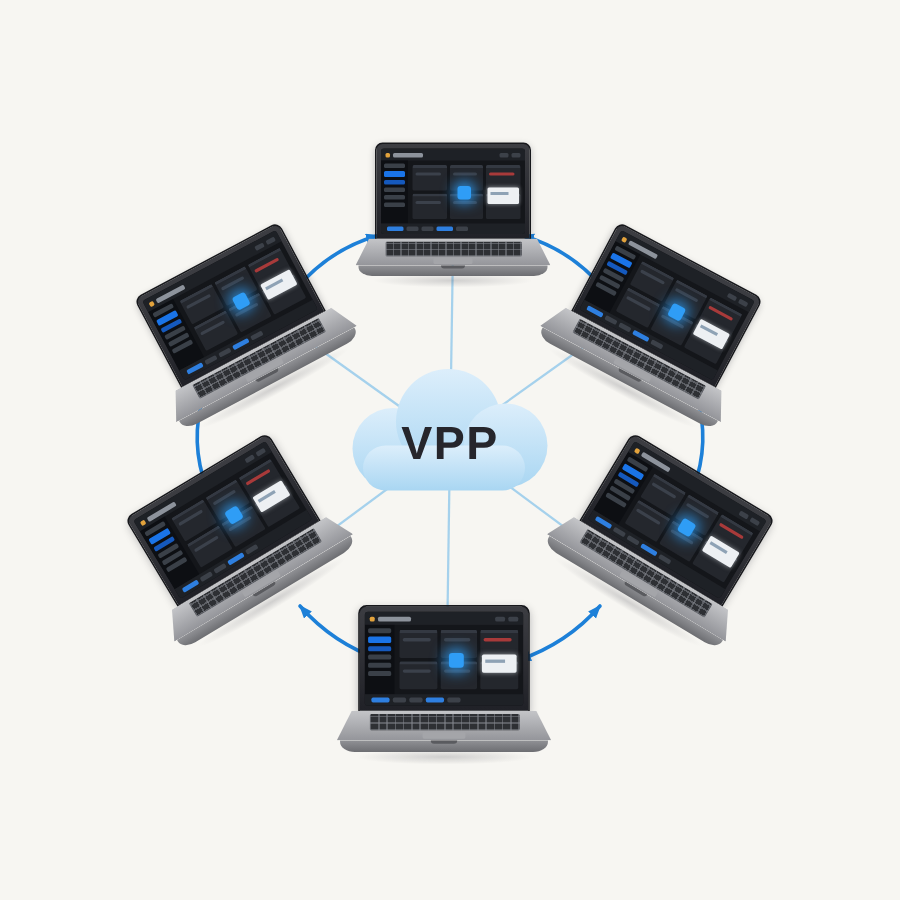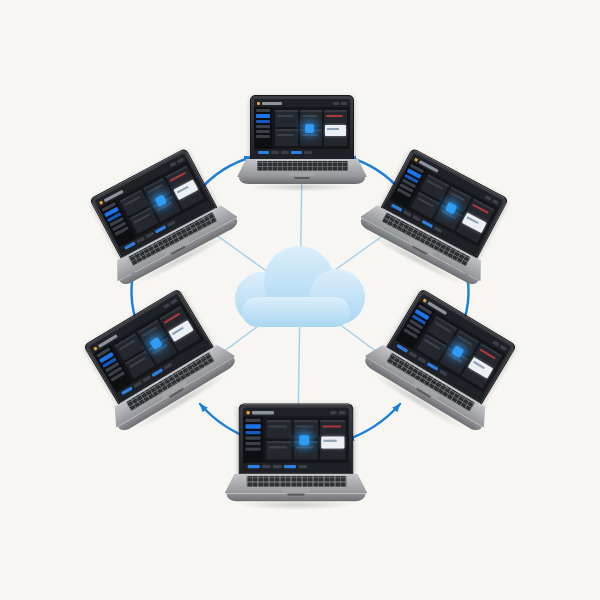--- a/index.html
+++ b/index.html
@@ -113,20 +113,21 @@
     <g>
       <g fill="url(#cloudGrad)">
         <circle cx="262" cy="299" r="27"></circle>
         <circle cx="299" cy="281" r="35"></circle>
         <circle cx="337" cy="297" r="28"></circle>
         <rect x="242" y="297" width="108" height="30" rx="15"></rect>
       </g>
     </g>
   </svg>
 
+  <div class="cloud-label">VPP</div>
 <div class="laptop" data-pos="top">
     <div class="lid">
       <div class="screen">
         <div class="scr-top">
           <span class="dot-orange"></span>
           <span class="title-chip"></span>
           <span class="tb-chip first"></span>
           <span class="tb-chip"></span>
         </div>
         <div class="scr-mid">

